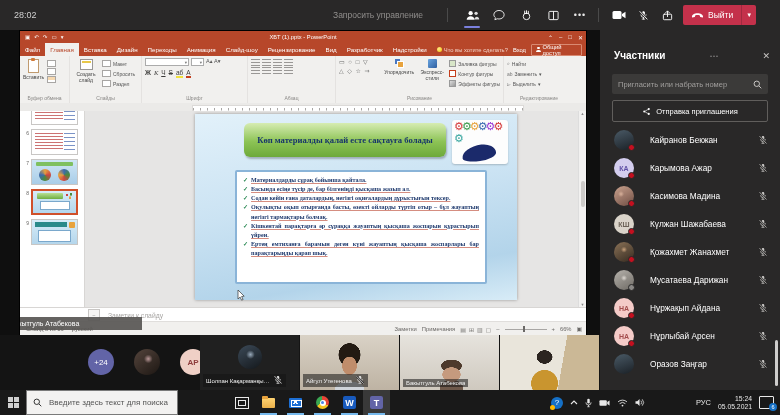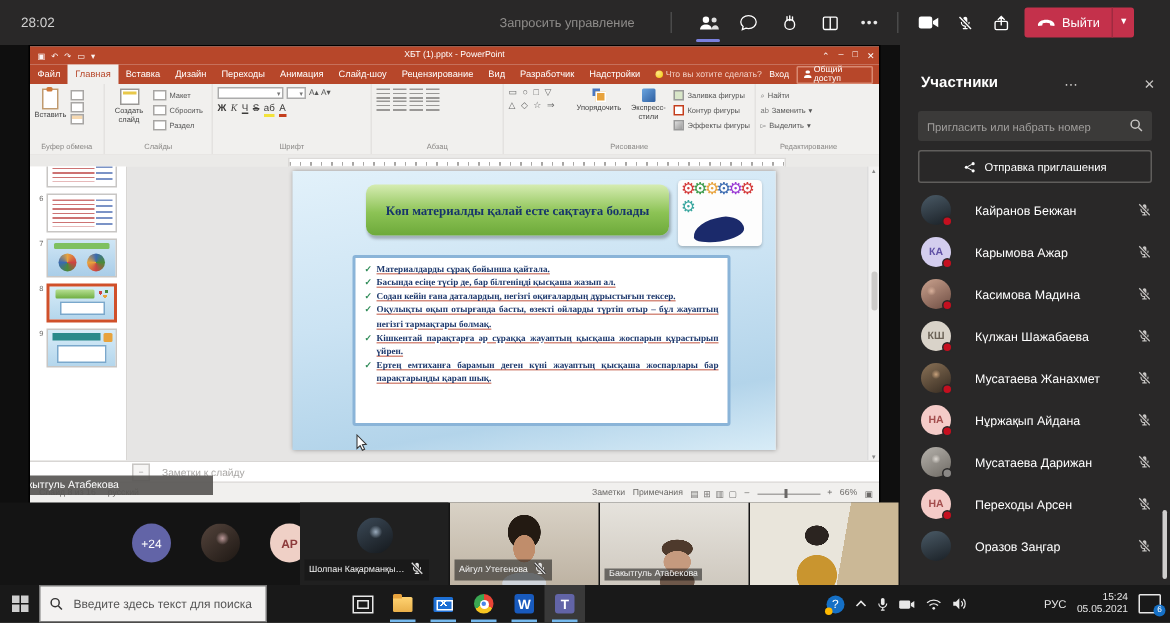--- a/index.html
+++ b/index.html
@@ -689,21 +689,36 @@
               <line x1="1.8" y1="1.4" x2="10.2" y2="10.2" stroke="#292828" stroke-width="2.2"></line>
               <line x1="1.8" y1="1.4" x2="10.2" y2="10.2" stroke="currentColor" stroke-width=".9"></line>
             </svg>
           </span>
   </div>
         <div class="p-row">
     <span class="p-avatar av-photo-brown">
             <span class="p-init"></span>
             <span class="p-dot dot-red"></span>
           </span>
-    <span class="p-name">Мусатаева Жанахмет</span>
+    <span class="p-name">Қожахмет Жанахмет</span>
+    <span class="p-mic">
+            <svg width="10" height="10" viewBox="0 0 12 12">
+              <path d="M6 1.3c.8 0 1.5.7 1.5 1.5v2.4a1.5 1.5 0 0 1-3 0V2.8c0-.8.7-1.5 1.5-1.5z" fill="currentColor"></path>
+              <path d="M3.2 5.3a2.8 2.8 0 0 0 5.6 0M6 8.1v1.8M4.6 9.9h2.8" stroke="currentColor" stroke-width=".9" fill="none" stroke-linecap="round"></path>
+              <line x1="1.8" y1="1.4" x2="10.2" y2="10.2" stroke="#292828" stroke-width="2.2"></line>
+              <line x1="1.8" y1="1.4" x2="10.2" y2="10.2" stroke="currentColor" stroke-width=".9"></line>
+            </svg>
+          </span>
+  </div>
+        <div class="p-row">
+    <span class="p-avatar av-photo-grey">
+            <span class="p-init"></span>
+            <span class="p-dot dot-grey"></span>
+          </span>
+    <span class="p-name">Мусатаева Дарижан</span>
     <span class="p-mic">
             <svg width="10" height="10" viewBox="0 0 12 12">
               <path d="M6 1.3c.8 0 1.5.7 1.5 1.5v2.4a1.5 1.5 0 0 1-3 0V2.8c0-.8.7-1.5 1.5-1.5z" fill="currentColor"></path>
               <path d="M3.2 5.3a2.8 2.8 0 0 0 5.6 0M6 8.1v1.8M4.6 9.9h2.8" stroke="currentColor" stroke-width=".9" fill="none" stroke-linecap="round"></path>
               <line x1="1.8" y1="1.4" x2="10.2" y2="10.2" stroke="#292828" stroke-width="2.2"></line>
               <line x1="1.8" y1="1.4" x2="10.2" y2="10.2" stroke="currentColor" stroke-width=".9"></line>
             </svg>
           </span>
   </div>
         <div class="p-row">
@@ -715,40 +730,25 @@
     <span class="p-mic">
             <svg width="10" height="10" viewBox="0 0 12 12">
               <path d="M6 1.3c.8 0 1.5.7 1.5 1.5v2.4a1.5 1.5 0 0 1-3 0V2.8c0-.8.7-1.5 1.5-1.5z" fill="currentColor"></path>
               <path d="M3.2 5.3a2.8 2.8 0 0 0 5.6 0M6 8.1v1.8M4.6 9.9h2.8" stroke="currentColor" stroke-width=".9" fill="none" stroke-linecap="round"></path>
               <line x1="1.8" y1="1.4" x2="10.2" y2="10.2" stroke="#292828" stroke-width="2.2"></line>
               <line x1="1.8" y1="1.4" x2="10.2" y2="10.2" stroke="currentColor" stroke-width=".9"></line>
             </svg>
           </span>
   </div>
         <div class="p-row">
-    <span class="p-avatar av-photo-grey">
-            <span class="p-init"></span>
-            <span class="p-dot dot-grey"></span>
-          </span>
-    <span class="p-name">Мусатаева Дарижан</span>
-    <span class="p-mic">
-            <svg width="10" height="10" viewBox="0 0 12 12">
-              <path d="M6 1.3c.8 0 1.5.7 1.5 1.5v2.4a1.5 1.5 0 0 1-3 0V2.8c0-.8.7-1.5 1.5-1.5z" fill="currentColor"></path>
-              <path d="M3.2 5.3a2.8 2.8 0 0 0 5.6 0M6 8.1v1.8M4.6 9.9h2.8" stroke="currentColor" stroke-width=".9" fill="none" stroke-linecap="round"></path>
-              <line x1="1.8" y1="1.4" x2="10.2" y2="10.2" stroke="#292828" stroke-width="2.2"></line>
-              <line x1="1.8" y1="1.4" x2="10.2" y2="10.2" stroke="currentColor" stroke-width=".9"></line>
-            </svg>
-          </span>
-  </div>
-        <div class="p-row">
     <span class="p-avatar av-rose">
             <span class="p-init">НА</span>
             <span class="p-dot dot-red"></span>
           </span>
-    <span class="p-name">Переходы Арсен</span>
+    <span class="p-name">Нұрлыбай Арсен</span>
     <span class="p-mic">
             <svg width="10" height="10" viewBox="0 0 12 12">
               <path d="M6 1.3c.8 0 1.5.7 1.5 1.5v2.4a1.5 1.5 0 0 1-3 0V2.8c0-.8.7-1.5 1.5-1.5z" fill="currentColor"></path>
               <path d="M3.2 5.3a2.8 2.8 0 0 0 5.6 0M6 8.1v1.8M4.6 9.9h2.8" stroke="currentColor" stroke-width=".9" fill="none" stroke-linecap="round"></path>
               <line x1="1.8" y1="1.4" x2="10.2" y2="10.2" stroke="#292828" stroke-width="2.2"></line>
               <line x1="1.8" y1="1.4" x2="10.2" y2="10.2" stroke="currentColor" stroke-width=".9"></line>
             </svg>
           </span>
   </div>
         <div class="p-row">

